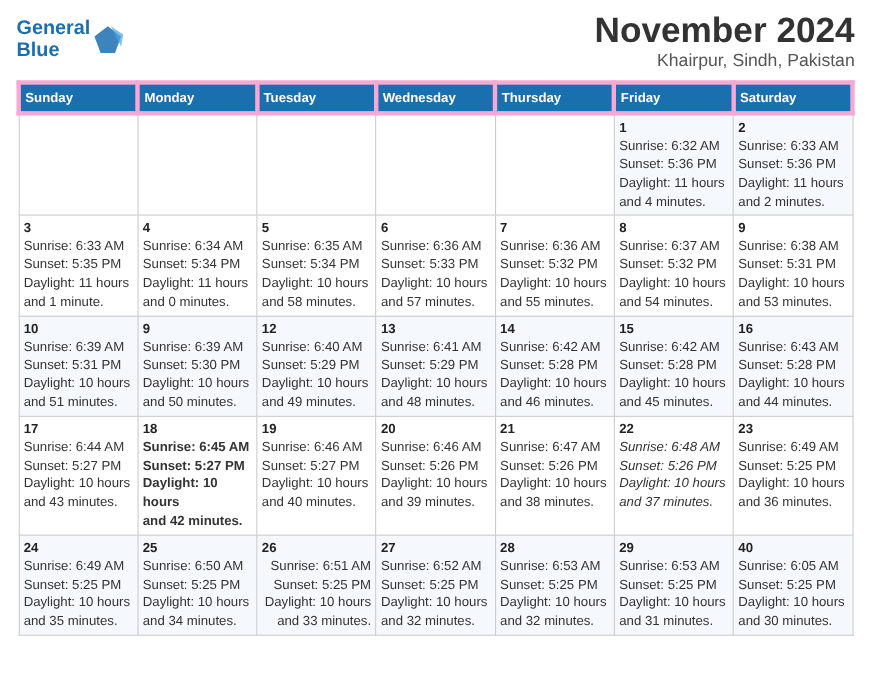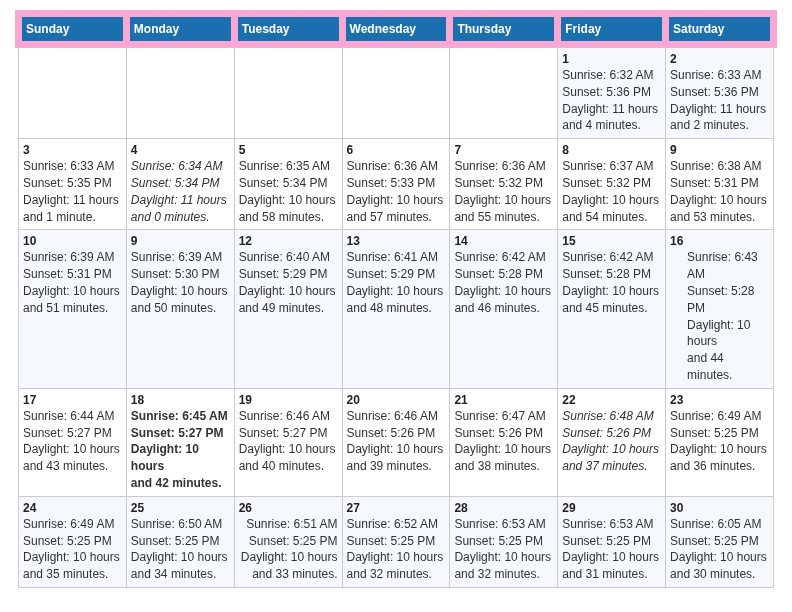--- a/index.html
+++ b/index.html
@@ -58,21 +58,21 @@
       border-collapse: collapse;
       table-layout: fixed;
     }
     thead tr th {
       background-color: #1a6faf;
       color: #fff;
       font-size: 12px;
       font-weight: bold;
       padding: 5px 4px;
       text-align: left;
-      border: 7px solid #f9a8d4;
+      border: 4px solid #f9a8d4;
     }
     tbody tr td {
       border: 1px solid #ccc;
       vertical-align: top;
       padding: 4px 4px;
       font-size: 9.5px;
       color: #333;
       background: #fff;
       height: 78px;
     }
@@ -95,20 +95,39 @@
       line-height: 1.4;
     }
     .empty-cell {
       background: #fff !important;
     }
   </style>
 </head>
 <body>
 
 <div class="container">
+  <div class="header">
+    <div class="logo">
+      <div>
+        <div style="display:flex;align-items:center;">
+          <span class="logo-text">
+            <span>General</span><br><span>Blue</span>
+          </span>
+          <svg class="logo-icon" viewBox="0 0 30 30" xmlns="http://www.w3.org/2000/svg">
+            <polygon points="15,2 28,12 22,28 8,28 2,12" fill="#1a6faf" opacity="0.85"></polygon>
+            <polygon points="18,2 30,10 28,22" fill="#4da6e8" opacity="0.7"></polygon>
+          </svg>
+        </div>
+      </div>
+    </div>
+    <div class="title-block">
+      <div class="main-title">November 2024</div>
+      <div class="subtitle">Khairpur, Sindh, Pakistan</div>
+    </div>
+  </div>
 
   <table>
     <thead>
       <tr>
       <th>Sunday</th>
           <th>Monday</th>
           <th>Tuesday</th>
           <th>Wednesday</th>
           <th>Thursday</th>
           <th>Friday</th>
@@ -140,21 +159,21 @@
         <tr>
           <td>
             <span class="day-num">3</span>
             <div class="day-info" style="white-space: pre-line;">Sunrise: 6:33 AM
 Sunset: 5:35 PM
 Daylight: 11 hours
 and 1 minute.</div>
           </td>
           <td>
             <span class="day-num">4</span>
-            <div class="day-info" style="white-space: pre-line; font-style: italic;">Sunrise: 6:34 AM
+            <div class="day-info" style="white-space: pre-line;">Sunrise: 6:34 AM
 Sunset: 5:34 PM
 Daylight: 11 hours
 and 0 minutes.</div>
           </td>
           <td>
             <span class="day-num">5</span>
             <div class="day-info" style="white-space: pre-line;">Sunrise: 6:35 AM
 Sunset: 5:34 PM
 Daylight: 10 hours
 and 58 minutes.</div>
@@ -226,21 +245,21 @@
           </td>
           <td>
             <span class="day-num">15</span>
             <div class="day-info" style="white-space: pre-line;">Sunrise: 6:42 AM
 Sunset: 5:28 PM
 Daylight: 10 hours
 and 45 minutes.</div>
           </td>
           <td>
             <span class="day-num">16</span>
-            <div class="day-info" style="white-space: pre-line; margin-left: 17px;">Sunrise: 6:43 AM
+            <div class="day-info" style="white-space: pre-line;">Sunrise: 6:43 AM
 Sunset: 5:28 PM
 Daylight: 10 hours
 and 44 minutes.</div>
           </td>
         </tr>
         <tr>
           <td>
             <span class="day-num">17</span>
             <div class="day-info" style="white-space: pre-line;">Sunrise: 6:44 AM
 Sunset: 5:27 PM
@@ -327,21 +346,21 @@
 and 32 minutes.</div>
           </td>
           <td>
             <span class="day-num">29</span>
             <div class="day-info" style="white-space: pre-line;">Sunrise: 6:53 AM
 Sunset: 5:25 PM
 Daylight: 10 hours
 and 31 minutes.</div>
           </td>
           <td>
-            <span class="day-num">30</span>
+            <span class="day-num">40</span>
             <div class="day-info" style="white-space: pre-line;">Sunrise: 6:05 AM
 Sunset: 5:25 PM
 Daylight: 10 hours
 and 30 minutes.</div>
           </td>
         </tr>
       </tbody>
   </table>
 </div>
 

